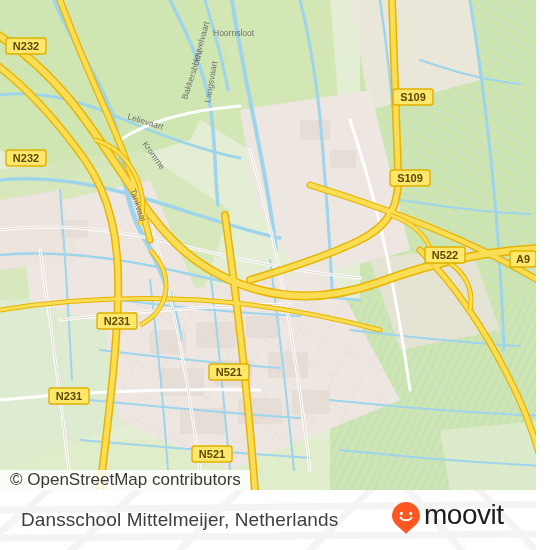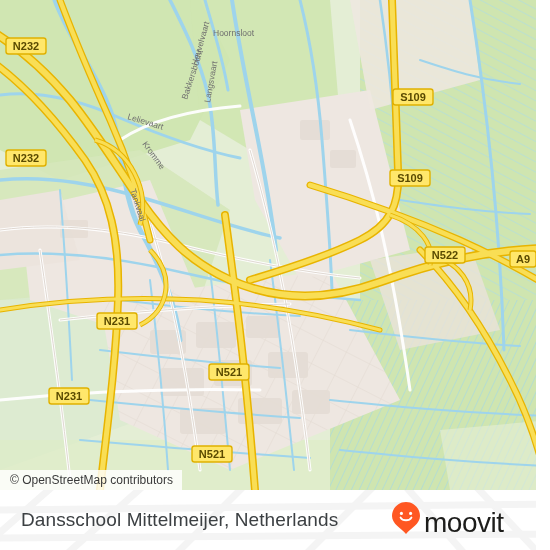--- a/index.html
+++ b/index.html
@@ -40,21 +40,21 @@
   
   #attribution {
     position: absolute;
     left: 0;
     bottom: 0;
     height: 20px;
     line-height: 20px;
     padding: 0 9px 0 10px;
     background: rgba(255,255,255,0.82);
     color: #3a3a3a;
-    font-size: 12px;
+    font-size: 17px;
     font-family: "Liberation Sans", sans-serif;
     white-space: nowrap;
     z-index: 40;
   }
 
   
   #popup {
     position: absolute;
     left: 192px;
     top: 126px;
@@ -119,21 +119,21 @@
   }
   #footer-title {
     font-size: 19px;
     color: #3c4043;
     letter-spacing: .1px;
     white-space: nowrap;
     font-family: "Liberation Sans", sans-serif;
   }
   #brand {
     display: flex;
-    align-items: flex-end;
+    align-items: flex-start;
     gap: 3px;
     cursor: pointer;
   }
   #brand-wordmark {
     font-size: 0;
     line-height: 0;
   }
 </style>
 </head>
 <body>

